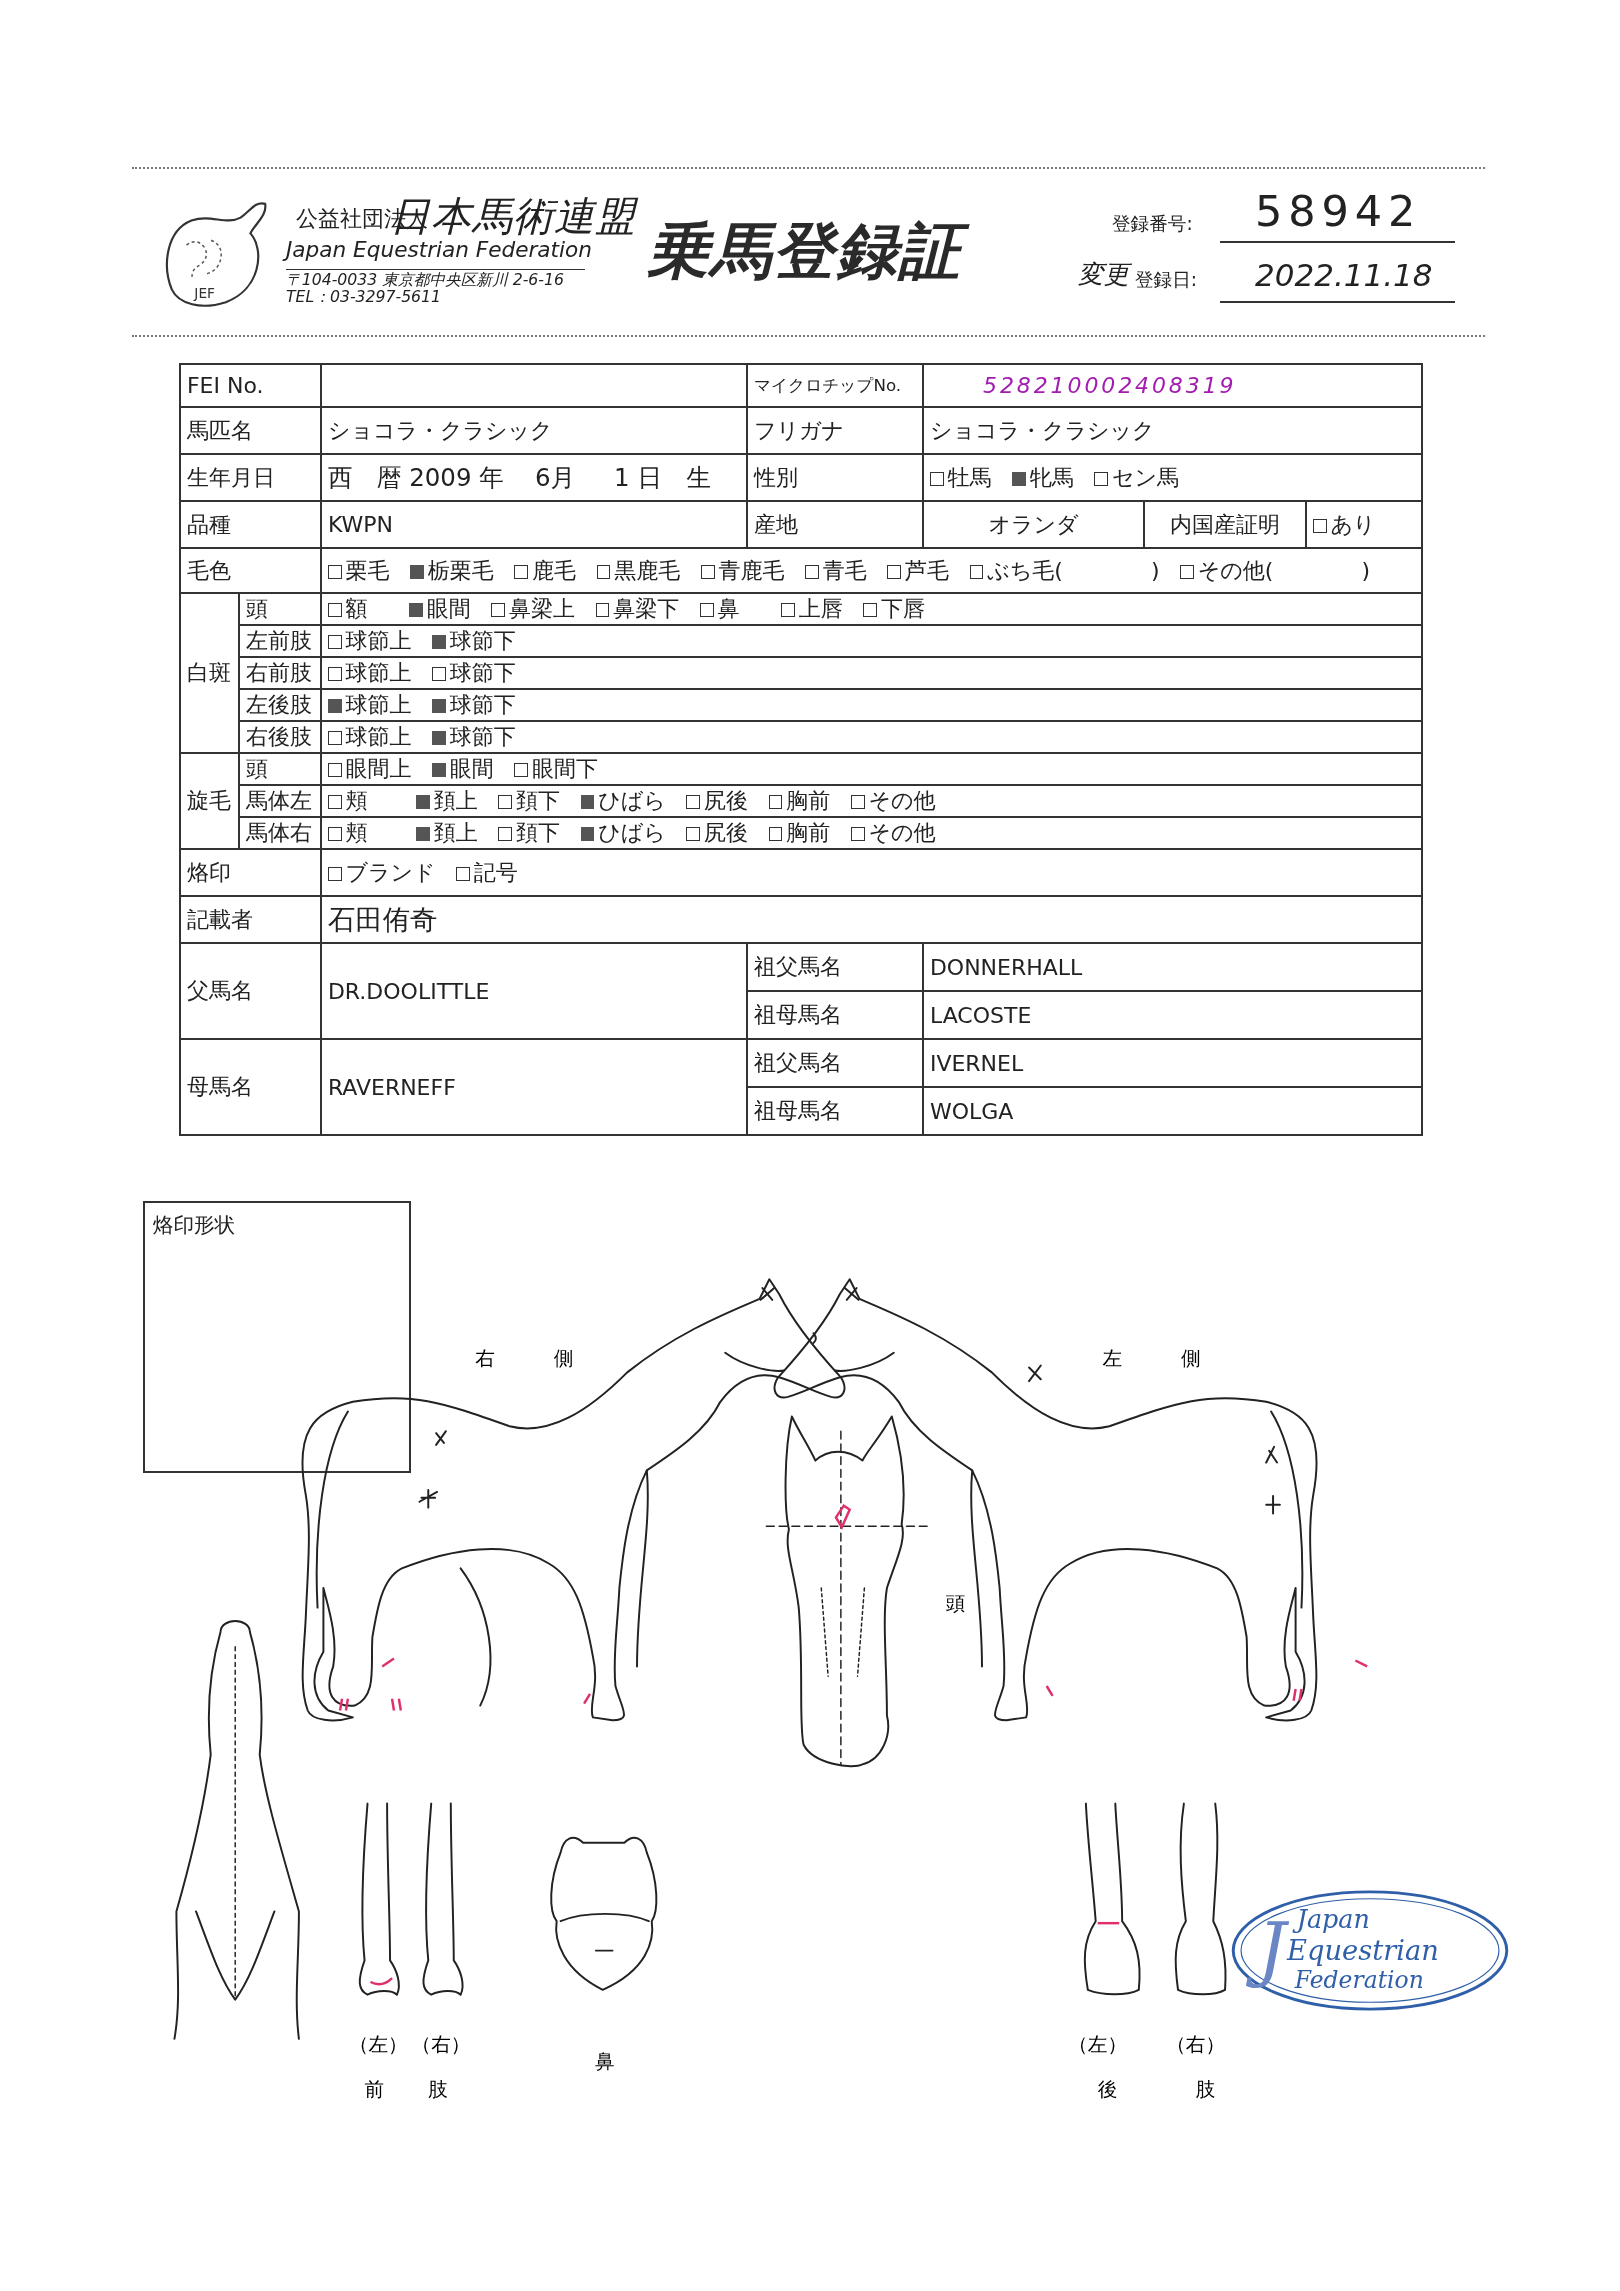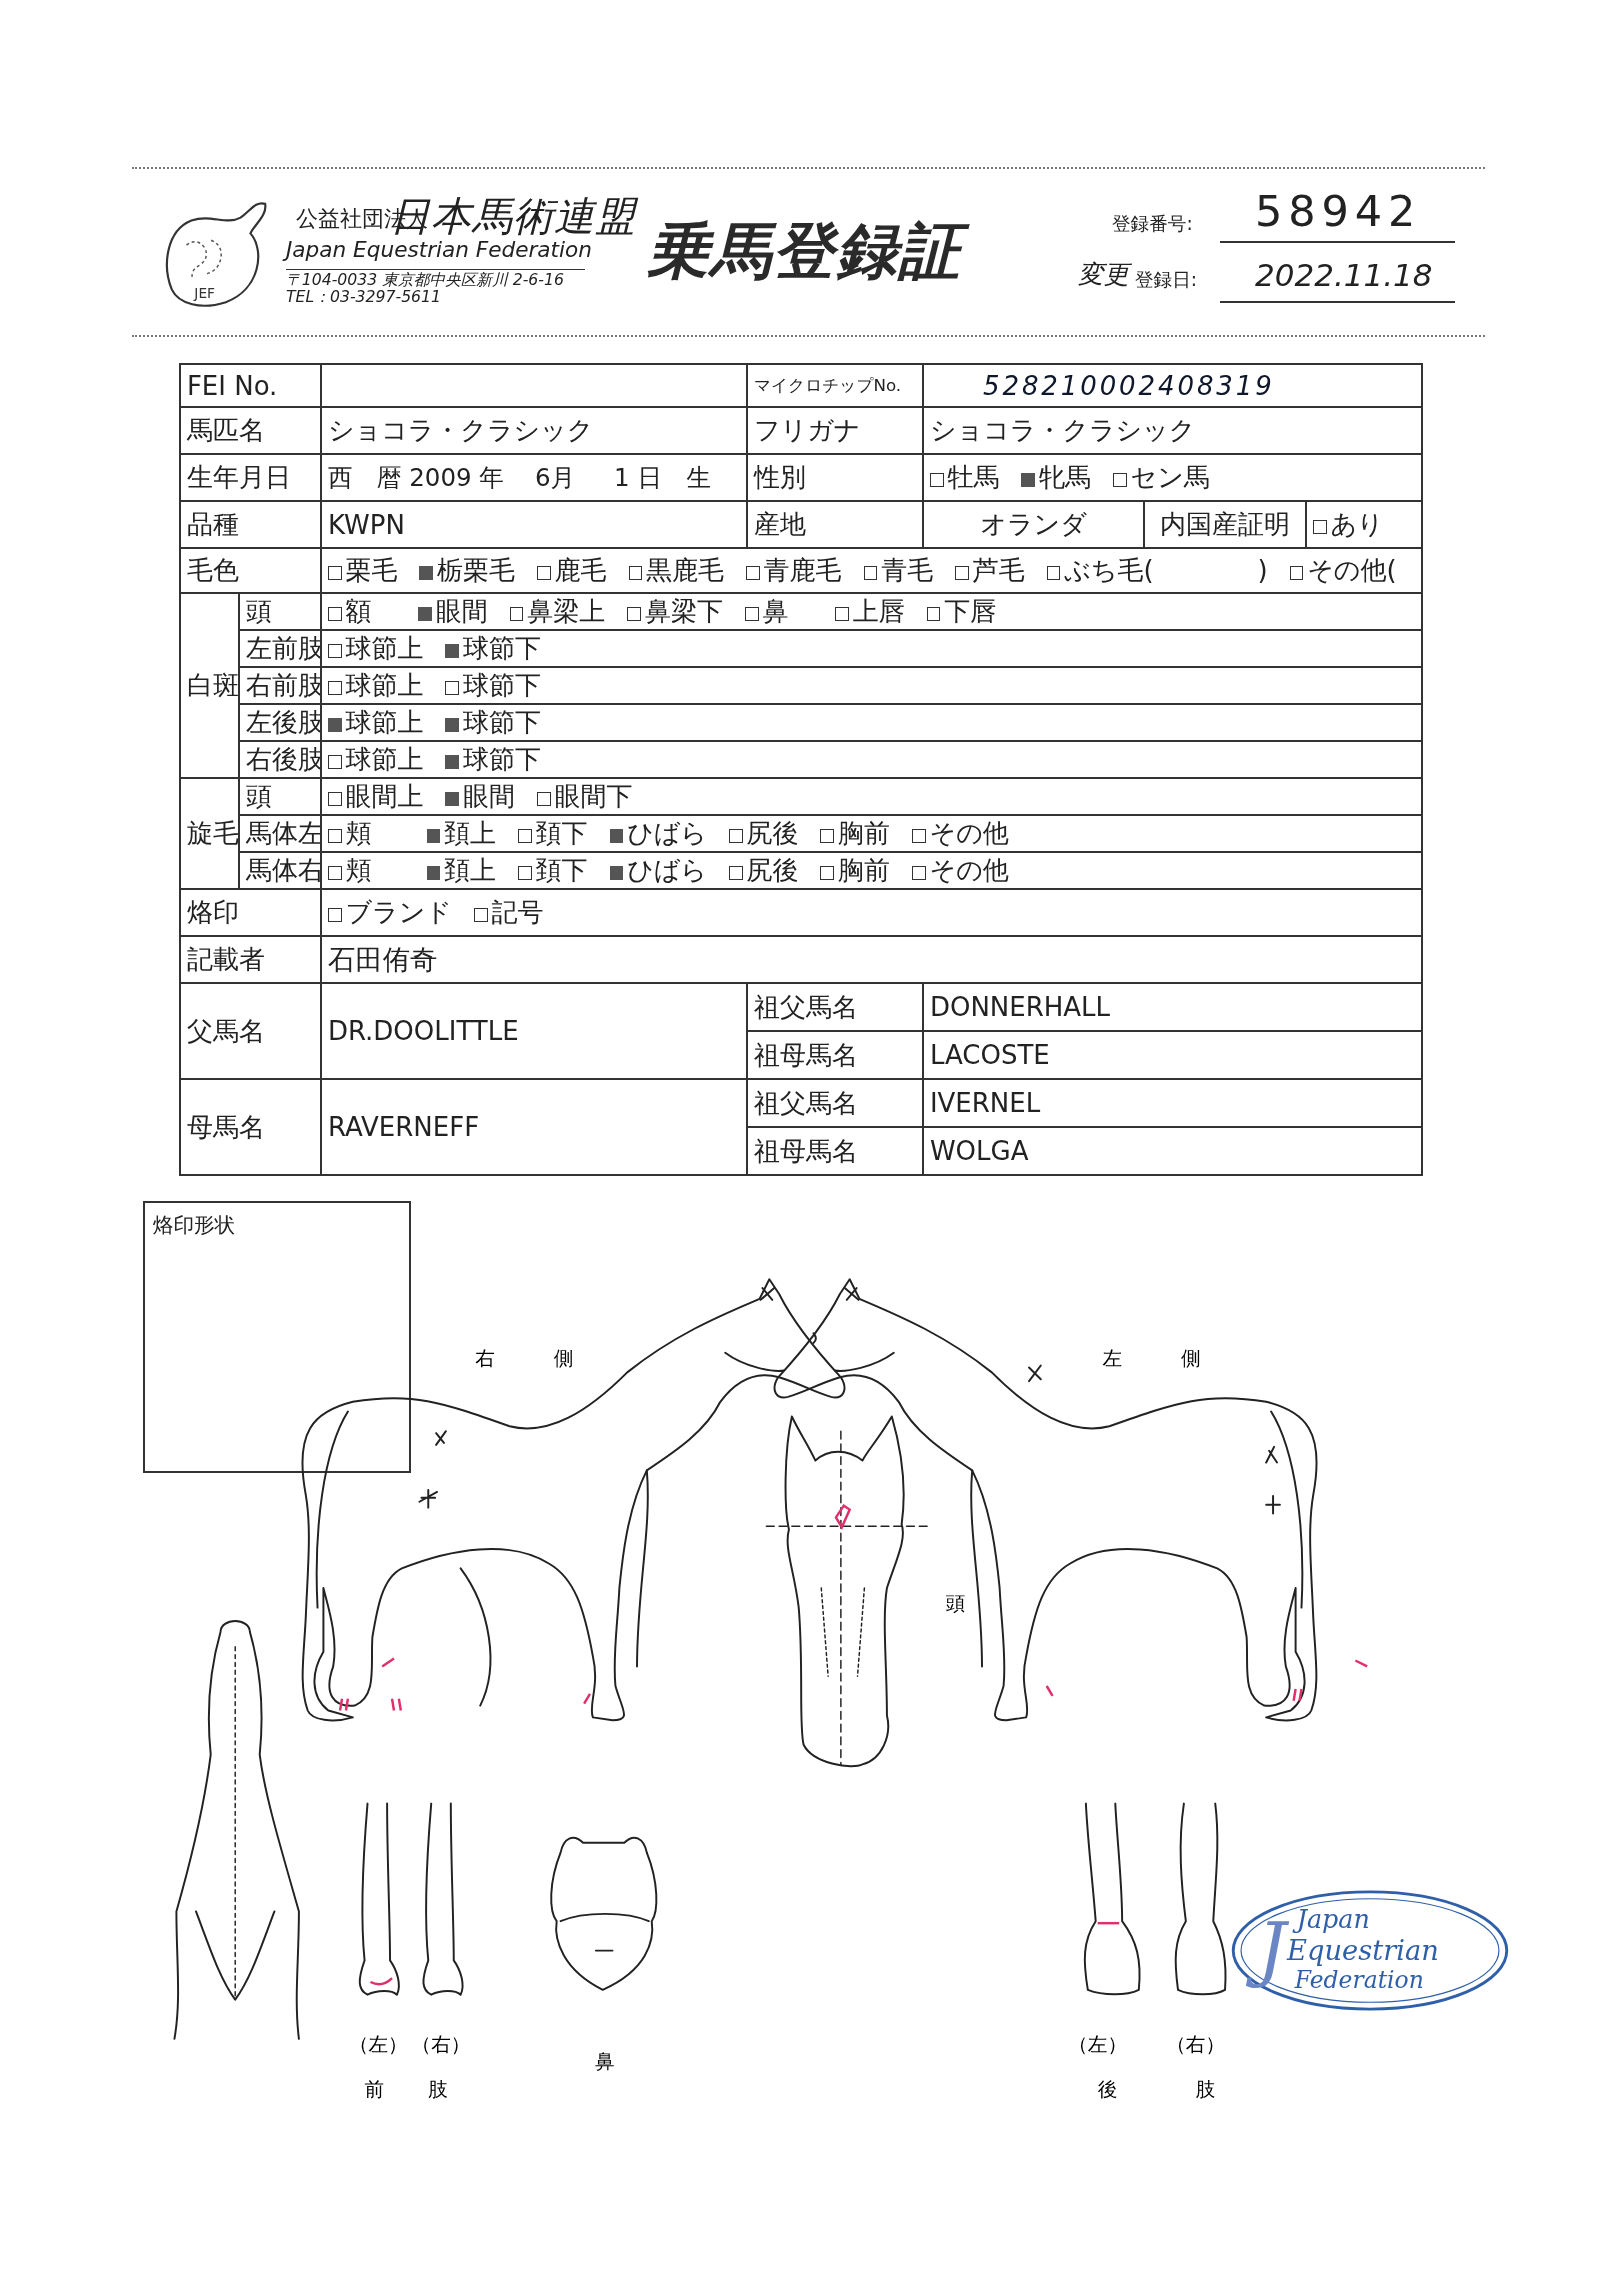--- a/index.html
+++ b/index.html
@@ -18,24 +18,24 @@
   .reg-label{left:1112px;top:211px;font-size:18.6px;}
   .reg-no{left:1255px;top:186px;font-size:43px;letter-spacing:5.9px;}
   .reg-rule1{left:1220px;top:241px;width:235px;border-top:2px solid #333;}
   .revised{left:1078px;top:257px;font-size:25.5px;font-style:italic;}
   .date-label{left:1135px;top:267px;font-size:18.6px;}
   .reg-date{left:1255px;top:257px;font-size:31px;font-style:italic;}
   .reg-rule2{left:1220px;top:301px;width:235px;border-top:2px solid #333;}
 
   
   table.main{position:absolute;left:179px;top:363px;width:1242px;border-collapse:collapse;table-layout:fixed;}
-  table.main td{border:2px solid #333;padding:0 5.9px;font-size:26px;white-space:nowrap;overflow:hidden;vertical-align:middle;}
+  table.main td{border:2px solid #333;padding:0 5.9px;font-size:22px;white-space:nowrap;overflow:hidden;vertical-align:middle;}
   .lbl{font-size:18.6px;}
   .big{font-size:29px;}
-  .hand{font-size:31px;font-style:italic;color:#0f172a;letter-spacing:2.9px;}
+  .hand{font-size:31px;font-style:italic;color:#a21caf;letter-spacing:2.9px;}
   .cb{display:inline-block;width:13.7px;height:13.7px;border:1.5px solid #333;margin:0 3.9px 0 0;vertical-align:-1px;box-sizing:border-box;}
   .cb.on{background:#555;border-color:#555;}
   .opt{margin-right:13.7px;}
   .pedname{font-size:29px;}
   .gpname{font-size:24.5px;}
 
   
   .brand-box{left:143px;top:1201px;width:268px;height:272px;border:2px solid #333;box-sizing:border-box;}
   .brand-box span{position:absolute;left:7.8px;top:7.8px;font-size:20.6px;}
   .diag{position:absolute;left:0;top:0;}

